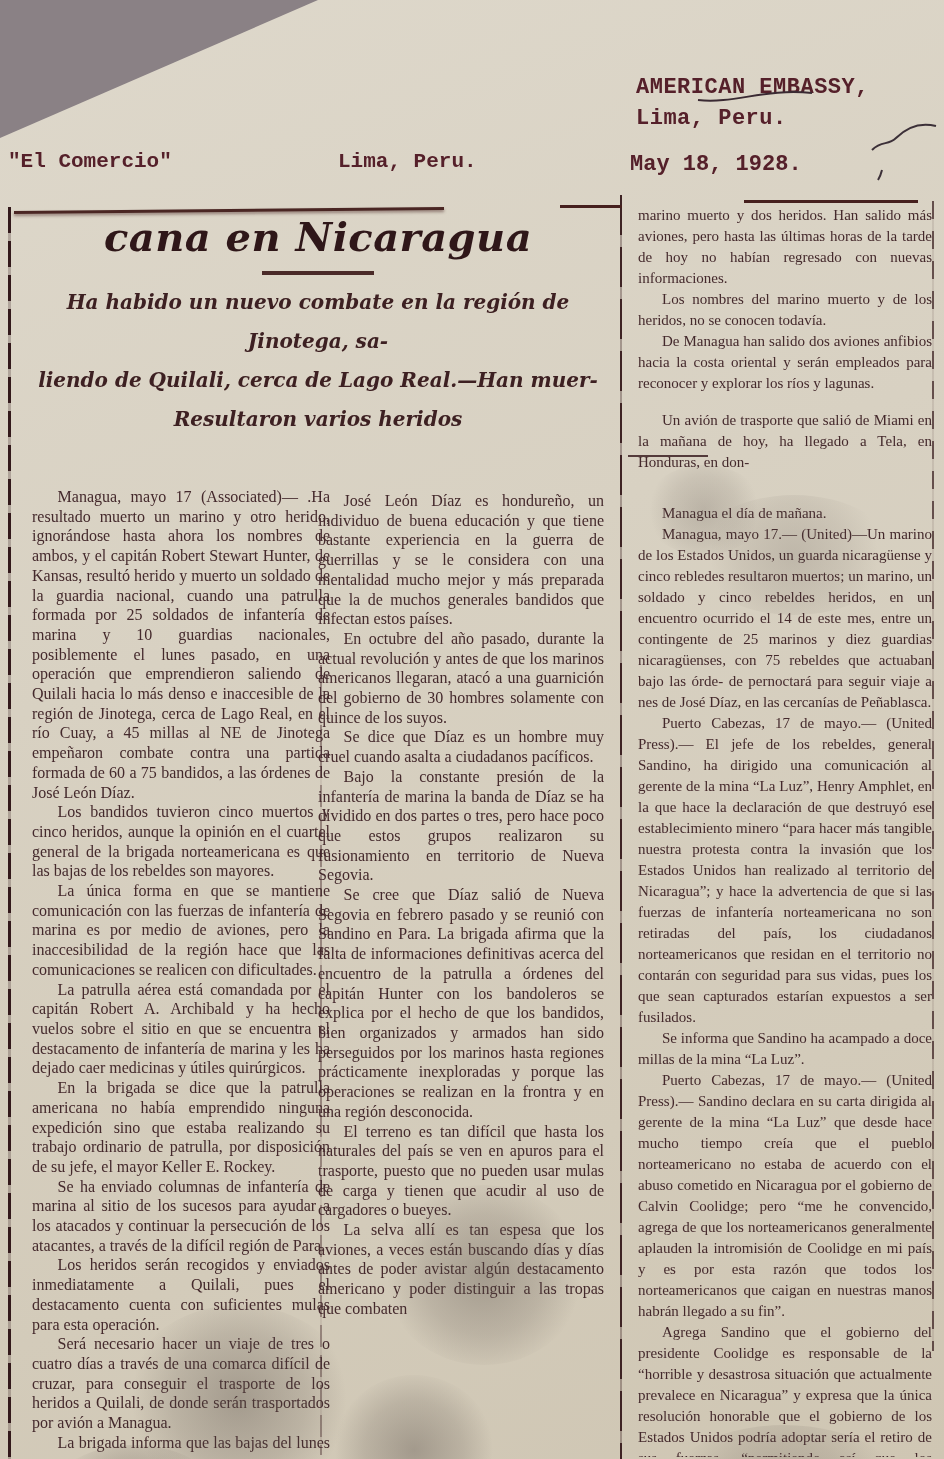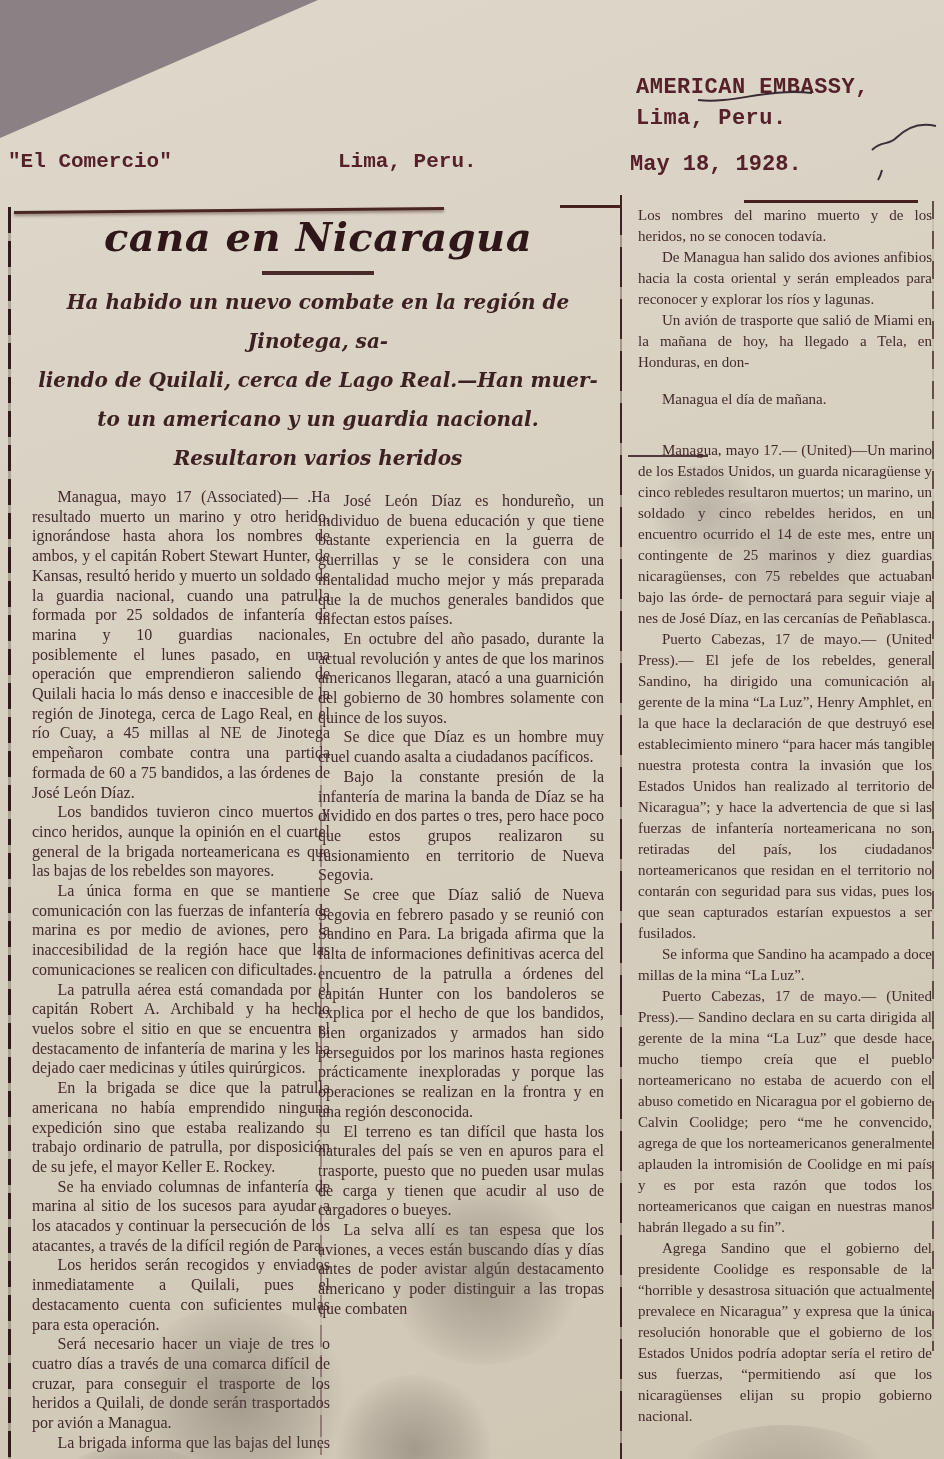--- a/index.html
+++ b/index.html
@@ -97,21 +97,20 @@
       <div class="rule underline-c3"></div>
 
       <div class="headline-block">
         <div class="headline">
           <div>cana en Nicaragua</div>
         </div>
         <div class="headline-rule"></div>
         <div class="subhead">
           <div>Ha habido un nuevo combate en la región de Jinotega, sa-</div>
           <div>liendo de Quilali, cerca de Lago Real.—Han muer-</div>
-          <div>to un americano y un guardia nacional.</div>
           <div>Resultaron varios heridos</div>
         </div>
       </div>
 
       <div class="col col1">
           <p>Managua, mayo 17 (Associated)— .Ha resultado muerto un marino y otro herido, ignorándose hasta ahora los nombres de ambos, y el capitán Robert Stewart Hunter, de Kansas, resultó herido y muerto un soldado de la guardia nacional, cuando una patrulla formada por 25 soldados de infantería de marina y 10 guardias nacionales, posiblemente el lunes pasado, en una operación que emprendieron saliendo de Quilali hacia lo más denso e inaccesible de la región de Jinotega, cerca de Lago Real, en el río Cuay, a 45 millas al NE de Jinotega empeñaron combate contra una partida formada de 60 a 75 bandidos, a las órdenes de José León Díaz.</p>
           <p>Los bandidos tuvieron cinco muertos y cinco heridos, aunque la opinión en el cuartel general de la brigada norteamericana es que las bajas de los rebeldes son mayores.</p>
           <p>La única forma en que se mantiene comunicación con las fuerzas de infantería de marina es por medio de aviones, pero la inaccesibilidad de la región hace que las comunicaciones se realicen con dificultades.</p>
           <p>La patrulla aérea está comandada por el capitán Robert A. Archibald y ha hecho vuelos sobre el sitio en que se encuentra el destacamento de infantería de marina y les ha dejado caer medicinas y útiles quirúrgicos.</p>
           <p>En la brigada se dice que la patrulla americana no había emprendido ninguna expedición sino que estaba realizando su trabajo ordinario de patrulla, por disposición de su jefe, el mayor Keller E. Rockey.</p>
@@ -123,20 +122,21 @@
       <div class="col col2">
           <p>José León Díaz es hondureño, un individuo de buena educación y que tiene bastante experiencia en la guerra de guerrillas y se le considera con una mentalidad mucho mejor y más preparada que la de muchos generales bandidos que infectan estos países.</p>
           <p>En octubre del año pasado, durante la actual revolución y antes de que los marinos americanos llegaran, atacó a una guarnición del gobierno de 30 hombres solamente con quince de los suyos.</p>
           <p>Se dice que Díaz es un hombre muy cruel cuando asalta a ciudadanos pacíficos.</p>
           <p>Bajo la constante presión de la infantería de marina la banda de Díaz se ha dividido en dos partes o tres, pero hace poco que estos grupos realizaron su fusionamiento en territorio de Nueva Segovia.</p>
           <p>Se cree que Díaz salió de Nueva Segovia en febrero pasado y se reunió con Sandino en Para. La brigada afirma que la falta de informaciones definitivas acerca del encuentro de la patrulla a órdenes del capitán Hunter con los bandoleros se explica por el hecho de que los bandidos, bien organizados y armados han sido perseguidos por los marinos hasta regiones prácticamente inexploradas y porque las operaciones se realizan en la frontra y en una región desconocida.</p>
           <p>El terreno es tan difícil que hasta los naturales del país se ven en apuros para el trasporte, puesto que no pueden usar mulas de carga y tienen que acudir al uso de cargadores o bueyes.</p>
           <p>La selva allí es tan espesa que los aviones, a veces están buscando días y días antes de poder avistar algún destacamento americano y poder distinguir a las tropas que combaten</p>
         </div>
       <div class="col col3">
+          <p>marino muerto y dos heridos. Han salido más aviones, pero hasta las últimas horas de la tarde de hoy no habían regresado con nuevas informaciones.</p>
           <p>Los nombres del marino muerto y de los heridos, no se conocen todavía.</p>
           <p>De Managua han salido dos aviones anfibios hacia la costa oriental y serán empleados para reconocer y explorar los ríos y lagunas.</p>
           <p>Un avión de trasporte que salió de Miami en la mañana de hoy, ha llegado a Tela, en Honduras, en don-</p>
           <p>Managua el día de mañana.</p>
           <p>Managua, mayo 17.— (United)—Un marino de los Estados Unidos, un guarda nicaragüense y cinco rebledes resultaron muertos; un marino, un soldado y cinco rebeldes heridos, en un encuentro ocurrido el 14 de este mes, entre un contingente de 25 marinos y diez guardias nicaragüenses, con 75 rebeldes que actuaban bajo las órde- de pernoctará para seguir viaje a nes de José Díaz, en las cercanías de Peñablasca.</p>
           <p>Puerto Cabezas, 17 de mayo.— (United Press).— El jefe de los rebeldes, general Sandino, ha dirigido una comunicación al gerente de la mina “La Luz”, Henry Amphlet, en la que hace la declaración de que destruyó ese establecimiento minero “para hacer más tangible nuestra protesta contra la invasión que los Estados Unidos han realizado al territorio de Nicaragua”; y hace la advertencia de que si las fuerzas de infantería norteamericana no son retiradas del país, los ciudadanos norteamericanos que residan en el territorio no contarán con seguridad para sus vidas, pues los que sean capturados estarían expuestos a ser fusilados.</p>
           <p>Se informa que Sandino ha acampado a doce millas de la mina “La Luz”.</p>
           <p>Puerto Cabezas, 17 de mayo.— (United Press).— Sandino declara en su carta dirigida al gerente de la mina “La Luz” que desde hace mucho tiempo creía que el pueblo norteamericano no estaba de acuerdo con el abuso cometido en Nicaragua por el gobierno de Calvin Coolidge; pero “me he convencido, agrega de que los norteamericanos generalmente aplauden la intromisión de Coolidge en mi país y es por esta razón que todos los norteamericanos que caigan en nuestras manos habrán llegado a su fin”.</p>
           <p>Agrega Sandino que el gobierno del presidente Coolidge es responsable de la “horrible y desastrosa situación que actualmente prevalece en Nicaragua” y expresa que la única resolución honorable que el gobierno de los Estados Unidos podría adoptar sería el retiro de sus fuerzas, “permitiendo así que los nicaragüenses elijan su propio gobierno nacional.</p>
         </div>

